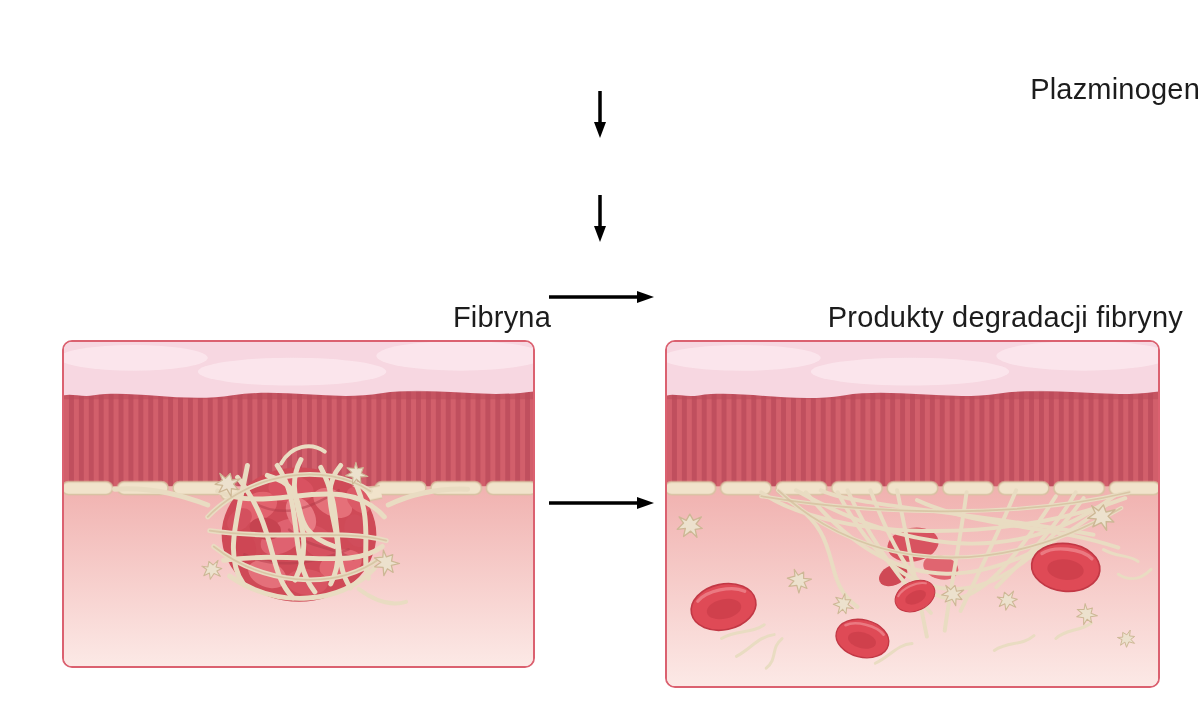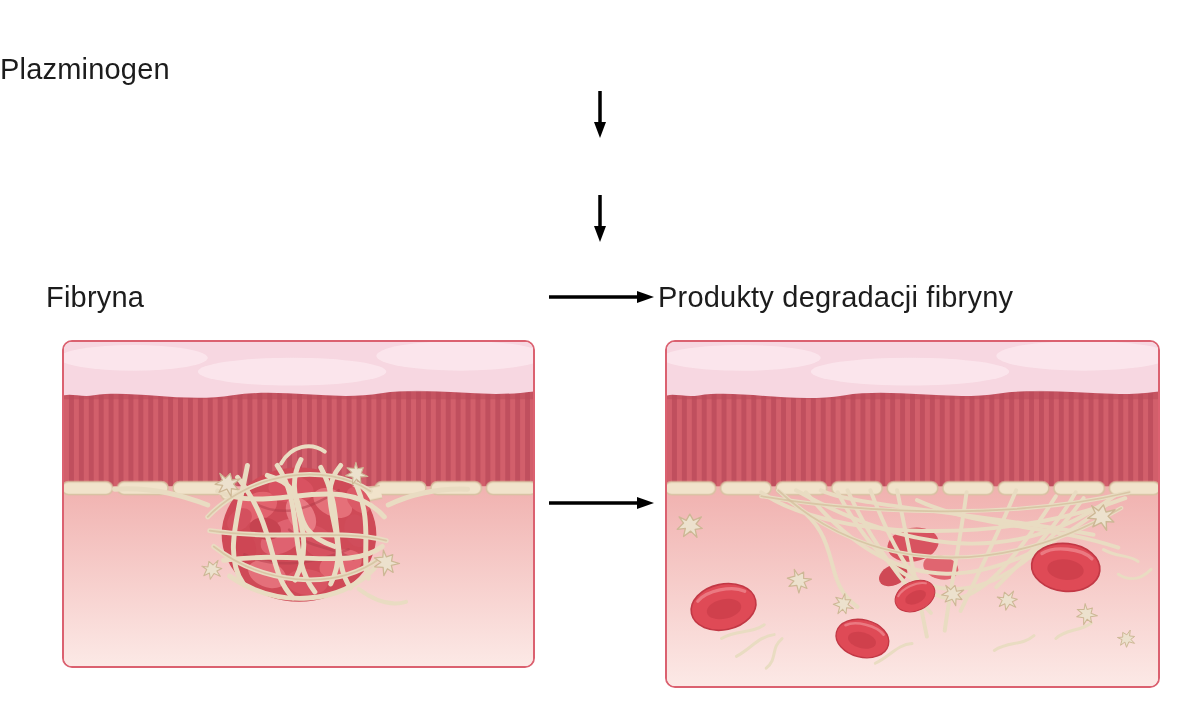--- a/index.html
+++ b/index.html
@@ -1,21 +1,21 @@
 <!DOCTYPE html>
 <html style="--background: #ffffff; --text: #1c1c1c; --arrow: #000000; --panel-border: #db6170; --skin-band: #f7d7e1; --skin-patch: #fbe7ed; --muscle-band: #d25f6b; --muscle-stripe: #c04f5e; --muscle-edge: #b94b5a; --endothelium-fill: #f1e3cb; --endothelium-stroke: #d7c0a0; --vessel-top: #efaaa8; --vessel-bottom: #fce9e6; --rbc: #df4a56; --rbc-dark: #c23845; --rbc-light: #ef8d94; --fibrin-strand: #e9dcc2; --fibrin-strand-dark: #d3bf9c; --platelet-fill: #ece1cd; --platelet-stroke: #cdb795;"><head>
 <meta charset="utf-8">
 <style>
   * { margin:0; padding:0; box-sizing:border-box; }
   html,body { background:#ffffff; }
   body { font-family:"Liberation Sans", sans-serif; }
 
   .stage { position:relative; width:1200px; height:708px; background:var(--background,#fff); overflow:hidden; }
 
-  .lbl { position:absolute; color:var(--text,#1c1c1c); font-size:29px; line-height:34px; text-align:left; letter-spacing:.2px; }
+  .lbl { position:absolute; color:var(--text,#1c1c1c); font-size:29px; line-height:34px; text-align:right; letter-spacing:.2px;margin-top:20px; }
 
   .arrow { position:absolute; }
   .arrow line { stroke:var(--arrow,#000); stroke-width:3.5; }
   .arrow polygon { fill:var(--arrow,#000); }
 
   .panel { position:absolute; border:2px solid var(--panel-border,#db6170); border-radius:10px; overflow:hidden; background:#fff; }
   .panel svg { display:block; width:100%; height:100%; }
 
   
   .lumen   { fill:url(#vesselGrad); }
@@ -78,30 +78,30 @@
   </div>
 
 
   <div class="arrow" style="left:591px; top:194px">
     <svg width="18" height="50" viewBox="0 0 18 50">
         <line x1="9" y1="1" x2="9" y2="33"></line>
         <polygon points="3,32 9,48 15,32"></polygon>
       </svg>
   </div>
 
-  <div class="lbl" style="left:46px; width:473px; top:280px">Fibryna</div>
+  <div class="lbl" style="left:78px; width:473px; top:280px">Fibryna</div>
 
   <div class="arrow" style="left:548px; top:288px">
     <svg width="110" height="18" viewBox="0 0 110 18">
         <line x1="1" y1="9" x2="90" y2="9"></line>
         <polygon points="89,3 106,9 89,15"></polygon>
       </svg>
   </div>
 
-  <div class="lbl" style="left:658px; width:495px; top:280px">Produkty degradacji fibryny</div>
+  <div class="lbl" style="left:688px; width:495px; top:280px">Produkty degradacji fibryny</div>
 
   <div class="arrow" style="left:548px; top:494px">
     <svg width="110" height="18" viewBox="0 0 110 18">
         <line x1="1" y1="9" x2="90" y2="9"></line>
         <polygon points="89,3 106,9 89,15"></polygon>
       </svg>
   </div>
 
   <div class="panel" style="left:62px; top:340px; width:473px; height:328px">
     <svg viewBox="0 0 473 328" preserveAspectRatio="none">

